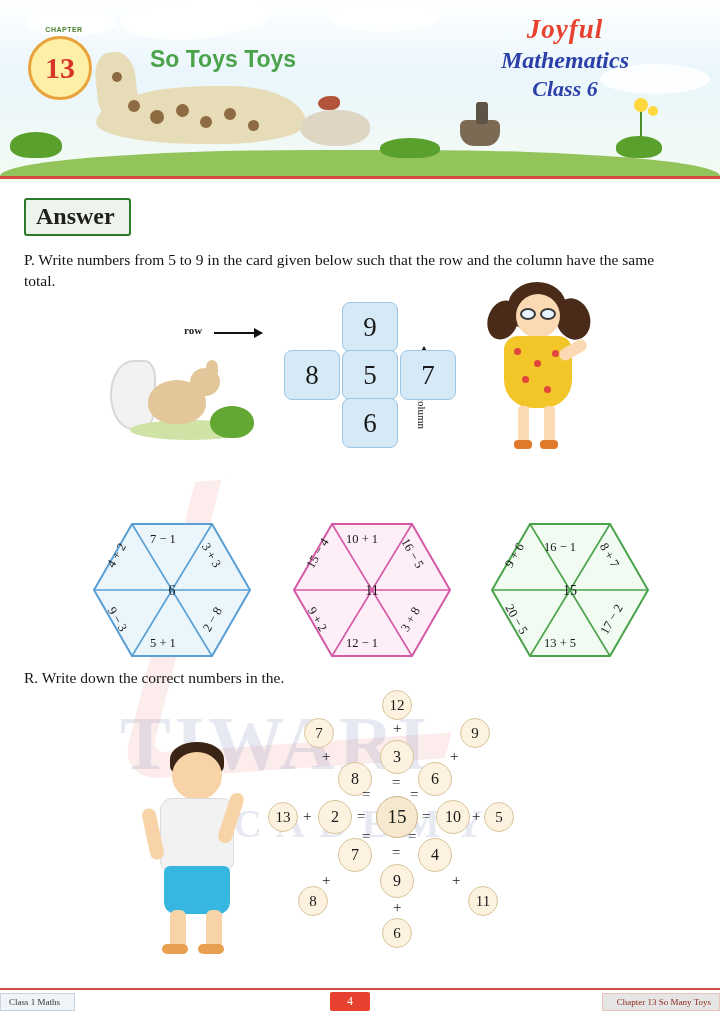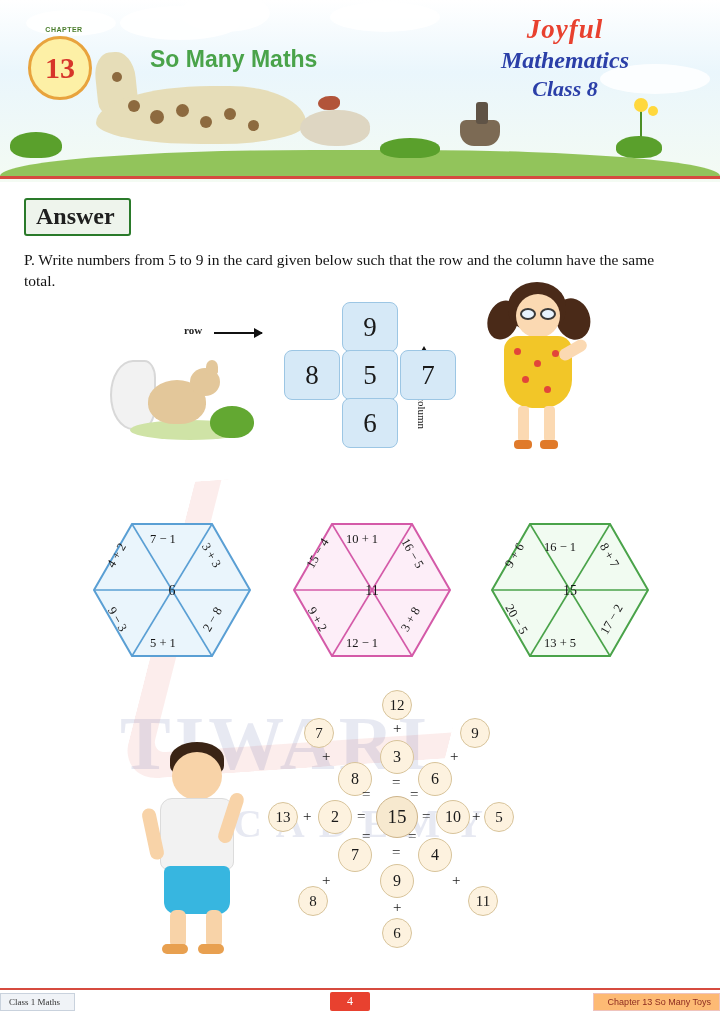--- a/index.html
+++ b/index.html
@@ -256,22 +256,22 @@
     background:#f0f3f7; border:1px solid #c9d2dd;
     font-family:"Liberation Serif", serif; font-size:9px; color:#333;
   }
   .f-center {
     position:absolute; left:330px; top:4px; width:40px; text-align:center;
     background:#e8412f; color:#fff; font-family:"Liberation Serif", serif;
     font-size:12px; padding:2px 0; border-radius:2px;
   }
   .f-right {
     position:absolute; right:0; top:5px; padding:3px 8px 3px 14px;
-    background:#fdba74; border:1px solid #efc3bd;
-    font-family:Liberation Sans, sans-serif; font-size:9px; color:#8d2b20;
+    background:#e5e5e5; border:1px solid #efc3bd;
+    font-family:Liberation Serif, serif; font-size:9px; color:#8d2b20;
   }
 </style>
 </head>
 <body>
 
 <div class="header">
   <div class="sky-clouds">
     <div class="cloud" style="left:120px;top:6px;width:120px;height:34px;"></div>
     <div class="cloud" style="left:180px;top:-6px;width:90px;height:38px;"></div>
     <div class="cloud" style="left:330px;top:2px;width:110px;height:30px;"></div>
@@ -307,26 +307,26 @@
   <div class="bush" style="left:10px;top:132px;width:52px;height:26px;"></div>
   <div class="bush" style="left:380px;top:138px;width:60px;height:20px;"></div>
 
   <div class="chapter-badge">
     <div class="chapter-word">CHAPTER</div>
     <div class="chapter-circle">
       <span class="chapter-num">13</span>
     </div>
   </div>
 
-  <div class="title-main">So Many Maths</div>
+  <div class="title-main">So Toys Toys</div>
 
   <div class="brand">
     <div class="brand-line1">Joyful</div>
     <div class="brand-line2">Mathematics</div>
-    <div class="brand-line3">Class 8</div>
+    <div class="brand-line3">Class 6</div>
   </div>
 
   <div class="hdr-bottom-rule"></div>
 </div>
 
 <div class="watermark">
   <div class="wm-swoosh"></div>
   <div class="wm-text">TIWARI</div>
   <div class="wm-text2">ACADEMY</div>
 </div>
@@ -438,20 +438,21 @@
     </div>
     <div class="hexlabel" style="left:54px;top:20px;">16 − 1</div>
     <div class="hexlabel" style="left:106px;top:28px;transform:rotate(60deg);">8 + 7</div>
     <div class="hexlabel" style="left:106px;top:92px;transform:rotate(-60deg);">17 − 2</div>
     <div class="hexlabel" style="left:54px;top:116px;">13 + 5</div>
     <div class="hexlabel" style="left:10px;top:92px;transform:rotate(60deg);">20 − 5</div>
     <div class="hexlabel" style="left:12px;top:28px;transform:rotate(-60deg);">9 + 6</div>
     <div class="hexcenter">15</div>
   </div>
 
+  <div class="q-text" id="qR">R. Write down the correct numbers in the.</div>
 
   <div class="boy">
     <div class="b-hair"></div>
     <div class="b-face"></div>
     <div class="b-shirt"></div>
     <div class="b-arm" style="left:84px;top:54px;transform:rotate(18deg);"></div>
     <div class="b-arm" style="left:6px;top:70px;transform:rotate(-12deg);"></div>
     <div class="b-shorts"></div>
     <div class="b-leg" style="left:30px;"></div>
     <div class="b-leg" style="left:66px;"></div>

